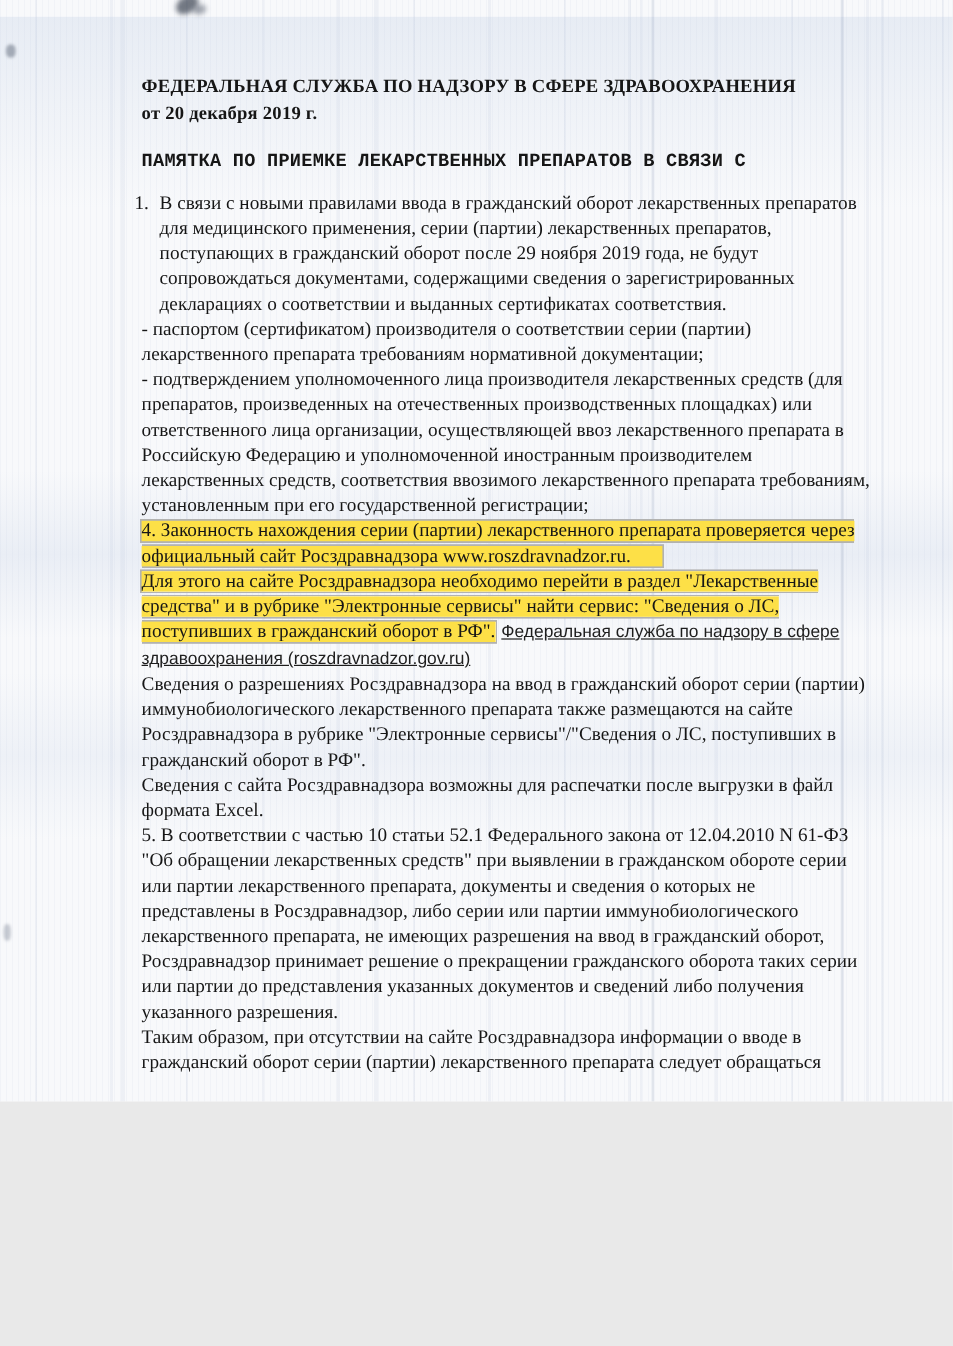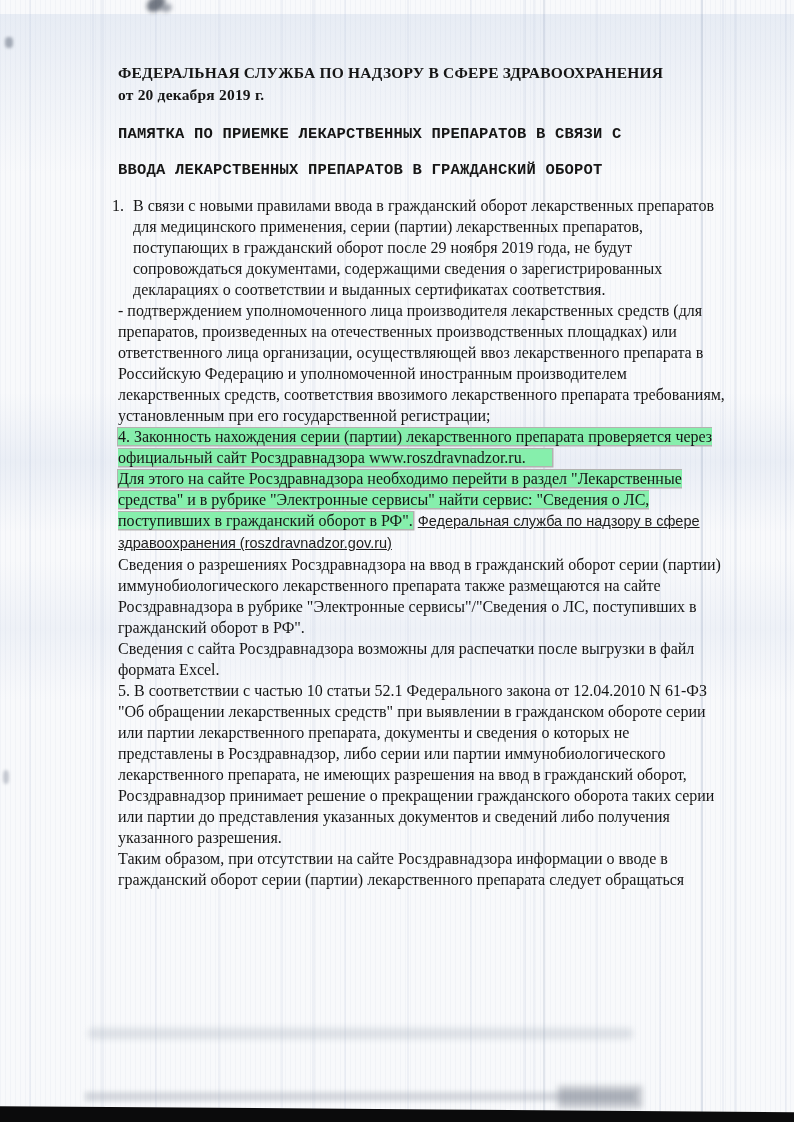--- a/index.html
+++ b/index.html
@@ -1,18 +1,18 @@
 <!DOCTYPE html>
 <html><head>
 <meta charset="utf-8">
 <style>
   html,body{margin:0;padding:0;}
   body{width:794px;height:1122px;overflow:hidden;background:#e9e9e9;}
   .page{
-    position:relative;width:794px;height:1122px;overflow:hidden;
+    position:relative;width:794px;height:918px;overflow:hidden;
     background:#f8f9fb;
     font-family:"Liberation Serif", serif;
     color:#161616;
   }
   
   .texture{
     position:absolute;inset:0;pointer-events:none;
     background:
       repeating-linear-gradient(90deg, rgba(160,175,205,0.08) 0 1px, rgba(0,0,0,0) 1px 5px),
       repeating-linear-gradient(90deg, rgba(0,0,0,0) 0 29px, rgba(145,160,195,0.10) 29px 31px, rgba(0,0,0,0) 31px 63px),
@@ -38,21 +38,21 @@
     clip-path:polygon(0 12%, 55% 30%, 100% 46%, 100% 100%, 0 100%);
   }
   
   .content{position:absolute;left:118px;top:62px;width:610px;}
   .doc-header{font-weight:700;font-size:15.5px;line-height:22px;letter-spacing:.2px;}
   .doc-title{margin-top:10px;font-weight:700;font-size:15.5px;line-height:36px;letter-spacing:.2px;font-family:Liberation Mono, monospace;}
   .doc-body{margin-top:7px;font-size:16px;line-height:21px;}
   .doc-body p{margin:0;padding:0;}
   p.item1{position:relative;margin-left:15px;}
   p.item1 .num{position:absolute;left:-21px;top:0;}
-  .hl{background:#86efac;box-shadow:0 0 0 1.5px #b2b2b0;}
+  .hl{background:#fde047;box-shadow:0 0 0 1.5px #b2b2b0;}
   .hl-end{padding-right:26px;}
   .doc-link{
     font-family:"Liberation Sans", sans-serif;font-size:14.5px;
     text-decoration:underline;color:#1d1d1d;cursor:pointer;margin-left:5px;
   }
 </style>
 </head>
 <body>
 
 <div class="page">
@@ -74,27 +74,27 @@
 
   <div class="content">
 
     <div class="doc-header">
       <div>ФЕДЕРАЛЬНАЯ СЛУЖБА ПО НАДЗОРУ В СФЕРЕ ЗДРАВООХРАНЕНИЯ</div>
       <div>от 20 декабря 2019 г.</div>
     </div>
 
     <div class="doc-title">
       <div>ПАМЯТКА ПО ПРИЕМКЕ ЛЕКАРСТВЕННЫХ ПРЕПАРАТОВ В СВЯЗИ С</div>
-      <div>ВВОДА ЛЕКАРСТВЕННЫХ ПРЕПАРАТОВ В ГРАЖДАНСКИЙ ОБОРОТ</div>
     </div>
 
     <div class="doc-body">
 
       <p class="item1"><span class="num">1.</span><span>В связи с новыми правилами ввода в гражданский оборот лекарственных препаратов для медицинского применения, серии (партии) лекарственных препаратов, поступающих в гражданский оборот после 29 ноября 2019 года, не будут сопровождаться документами, содержащими сведения о зарегистрированных декларациях о соответствии и выданных сертификатах соответствия.</span></p>
 
+      <p>- паспортом (сертификатом) производителя о соответствии серии (партии) лекарственного препарата требованиям нормативной документации;</p>
       <p>- подтверждением уполномоченного лица производителя лекарственных средств (для препаратов, произведенных на отечественных производственных площадках) или ответственного лица организации, осуществляющей ввоз лекарственного препарата в Российскую Федерацию и уполномоченной иностранным производителем лекарственных средств, соответствия ввозимого лекарственного препарата требованиям, установленным при его государственной регистрации;</p>
 
       <p><span class="hl hl-end">4. Законность нахождения серии (партии) лекарственного препарата проверяется через официальный сайт Росздравнадзора www.roszdravnadzor.ru.</span><br><span class="hl">Для этого на сайте Росздравнадзора необходимо перейти в раздел "Лекарственные средства" и в рубрике "Электронные сервисы" найти сервис: "Сведения о ЛС, поступивших в гражданский оборот в РФ".</span><a class="doc-link">Федеральная служба по надзору в сфере здравоохранения (roszdravnadzor.gov.ru)</a></p>
 
       <p>Сведения о разрешениях Росздравнадзора на ввод в гражданский оборот серии (партии) иммунобиологического лекарственного препарата также размещаются на сайте Росздравнадзора в рубрике "Электронные сервисы"/"Сведения о ЛС, поступивших в гражданский оборот в РФ".</p>
       <p>Сведения с сайта Росздравнадзора возможны для распечатки после выгрузки в файл формата Excel.</p>
       <p>5. В соответствии с частью 10 статьи 52.1 Федерального закона от 12.04.2010 N 61-ФЗ "Об обращении лекарственных средств" при выявлении в гражданском обороте серии или партии лекарственного препарата, документы и сведения о которых не представлены в Росздравнадзор, либо серии или партии иммунобиологического лекарственного препарата, не имеющих разрешения на ввод в гражданский оборот, Росздравнадзор принимает решение о прекращении гражданского оборота таких серии или партии до представления указанных документов и сведений либо получения указанного разрешения.</p>
       <p>Таким образом, при отсутствии на сайте Росздравнадзора информации о вводе в гражданский оборот серии (партии) лекарственного препарата следует обращаться</p>
 
     </div>

